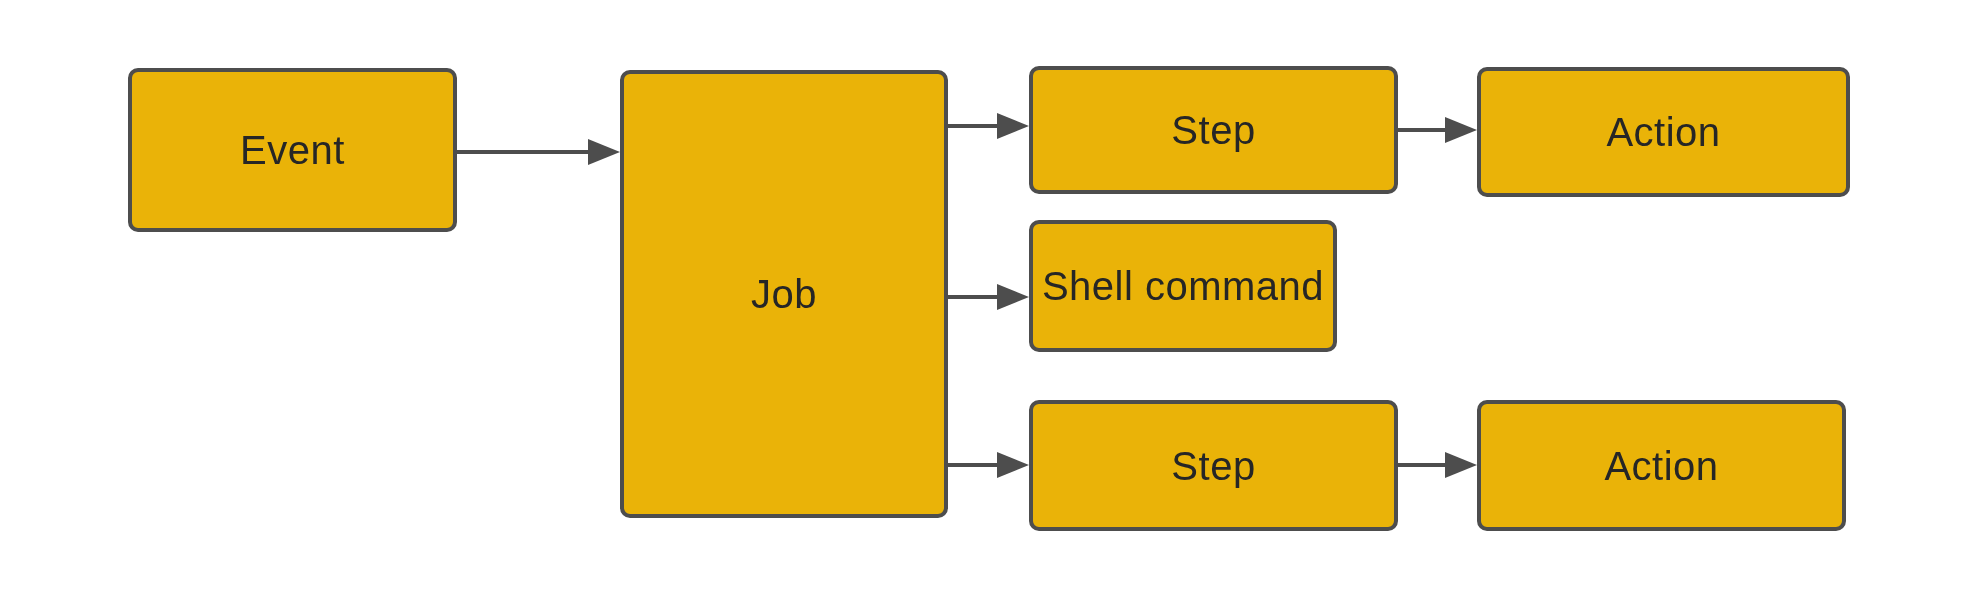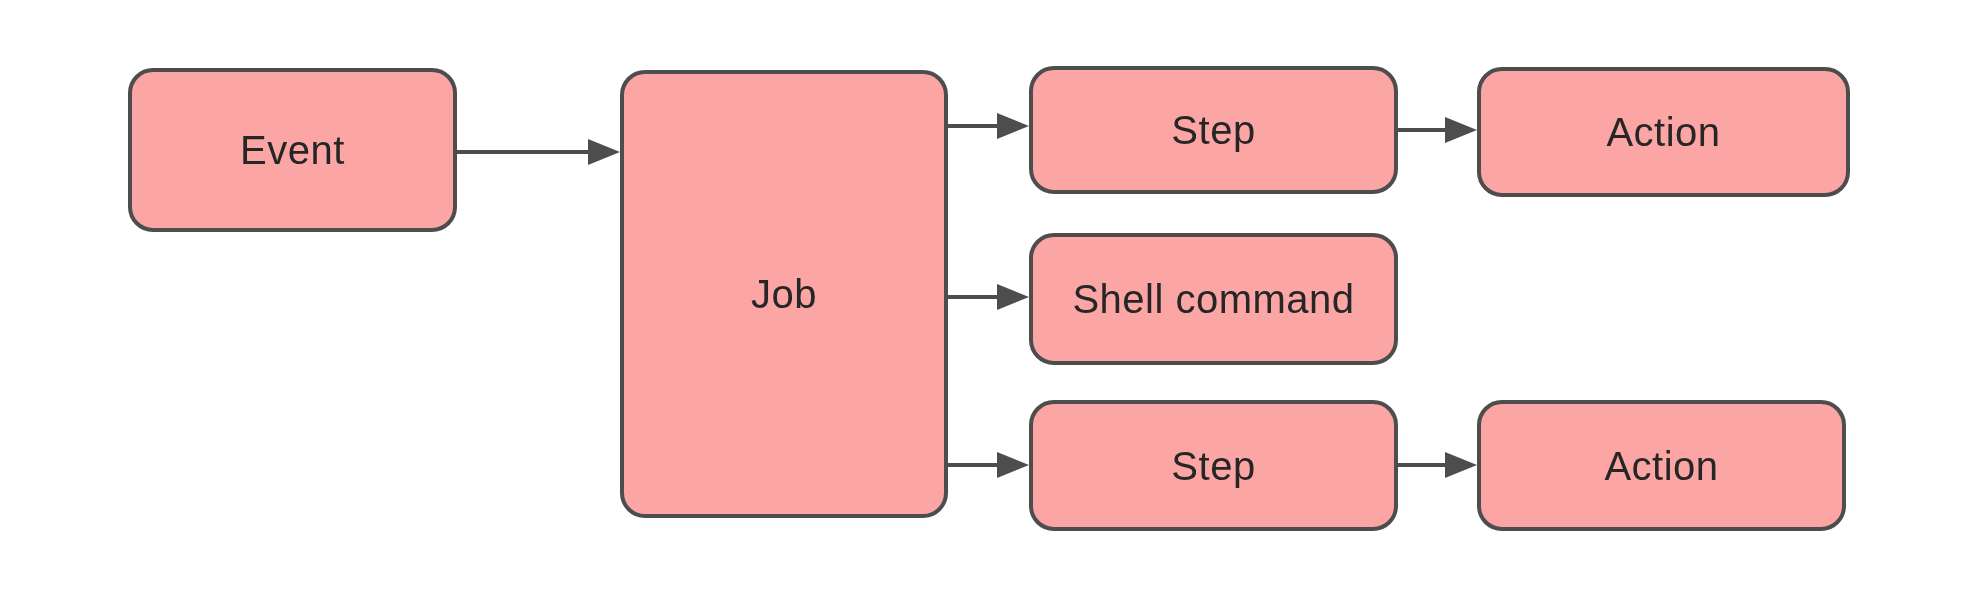--- a/index.html
+++ b/index.html
@@ -11,23 +11,23 @@
   .canvas {
     position: relative;
     width: 1977px;
     height: 599px;
     background: #ffffff;
     overflow: hidden;
   }
   .node {
     position: absolute;
     box-sizing: border-box;
-    background: #fca5a5;
+    background: #eab308;
     border: 4px solid var(--stroke, #4d4d4d);
-    border-radius: 25px;
+    border-radius: 10px;
     display: flex;
     align-items: center;
     justify-content: center;
   }
   .node-label {
     font-size: 40px;
     letter-spacing: 0.5px;
     color: var(--text, #262626);
     white-space: nowrap;
     line-height: 1;
@@ -76,21 +76,21 @@
   </div>
     <div class="node" style="left: 620px; top: 70px; width: 328px; height: 448px; align-items: center;">
     <span class="node-label">Job</span>
   </div>
     <div class="node" style="left: 1029px; top: 66px; width: 369px; height: 128px;">
     <span class="node-label">Step</span>
   </div>
     <div class="node" style="left: 1477px; top: 67px; width: 373px; height: 130px;">
     <span class="node-label">Action</span>
   </div>
-    <div class="node" style="left: 1029px; top: 233px; width: 369px; height: 132px;">
+    <div class="node" style="left: 1029px; top: 220px; width: 308px; height: 132px;">
     <span class="node-label">Shell command</span>
   </div>
     <div class="node" style="left: 1029px; top: 400px; width: 369px; height: 131px;">
     <span class="node-label">Step</span>
   </div>
     <div class="node" style="left: 1477px; top: 400px; width: 369px; height: 131px;">
     <span class="node-label">Action</span>
   </div>
   </div>
 

